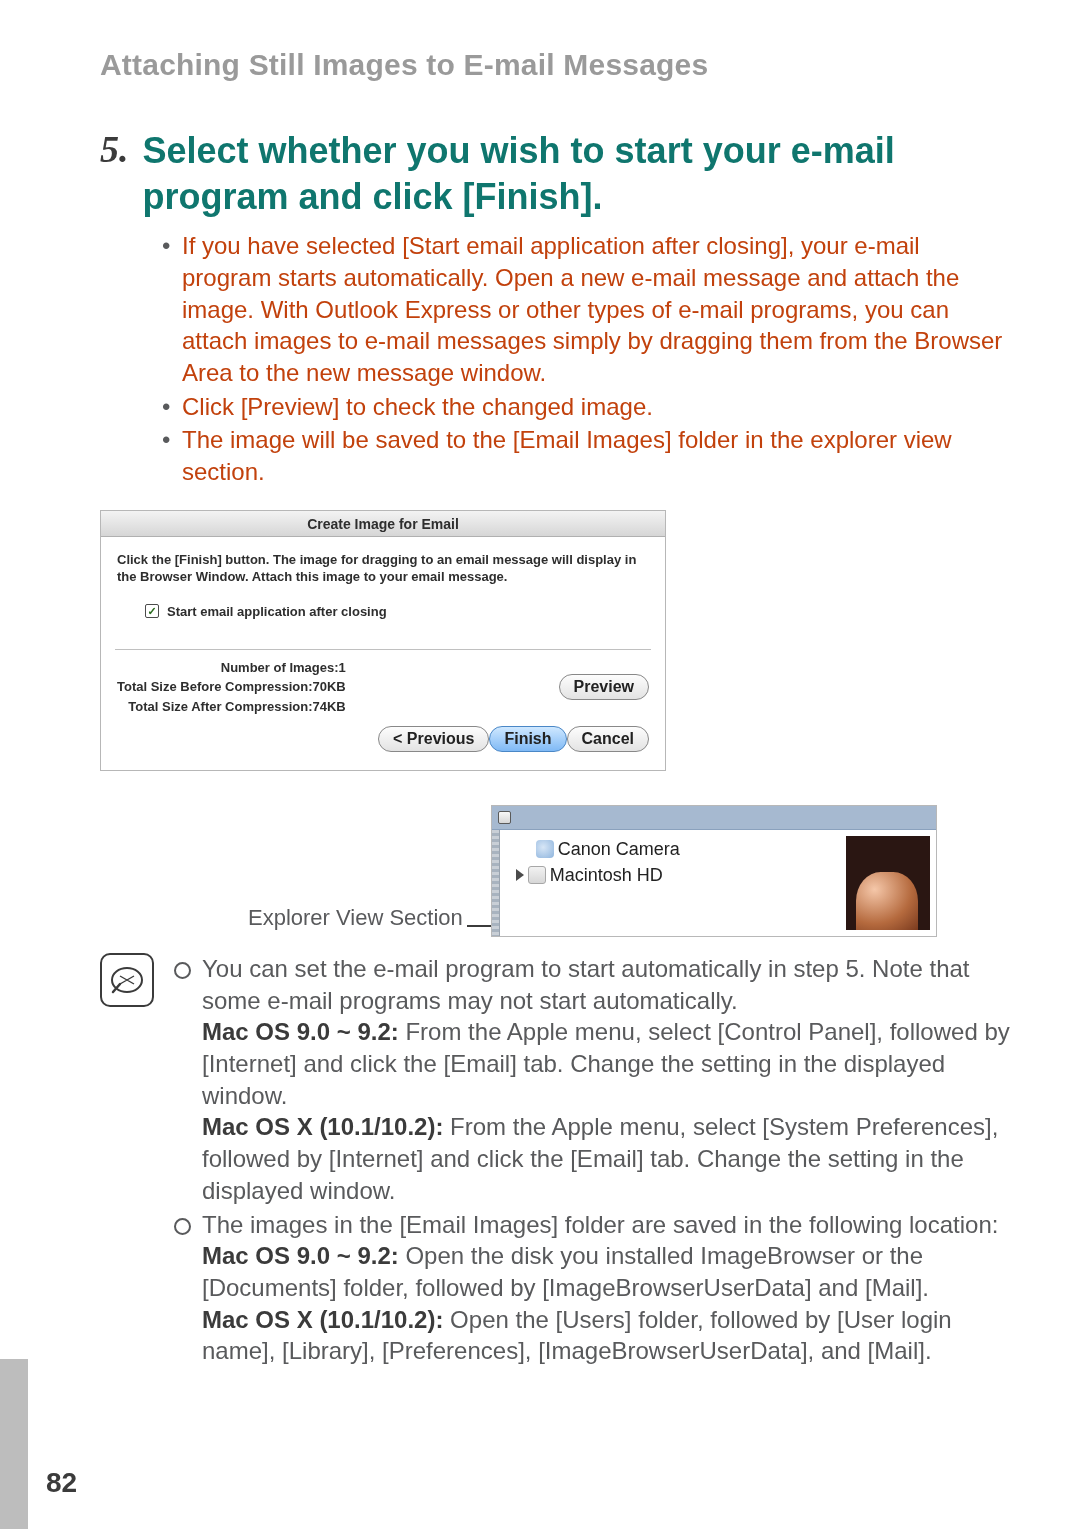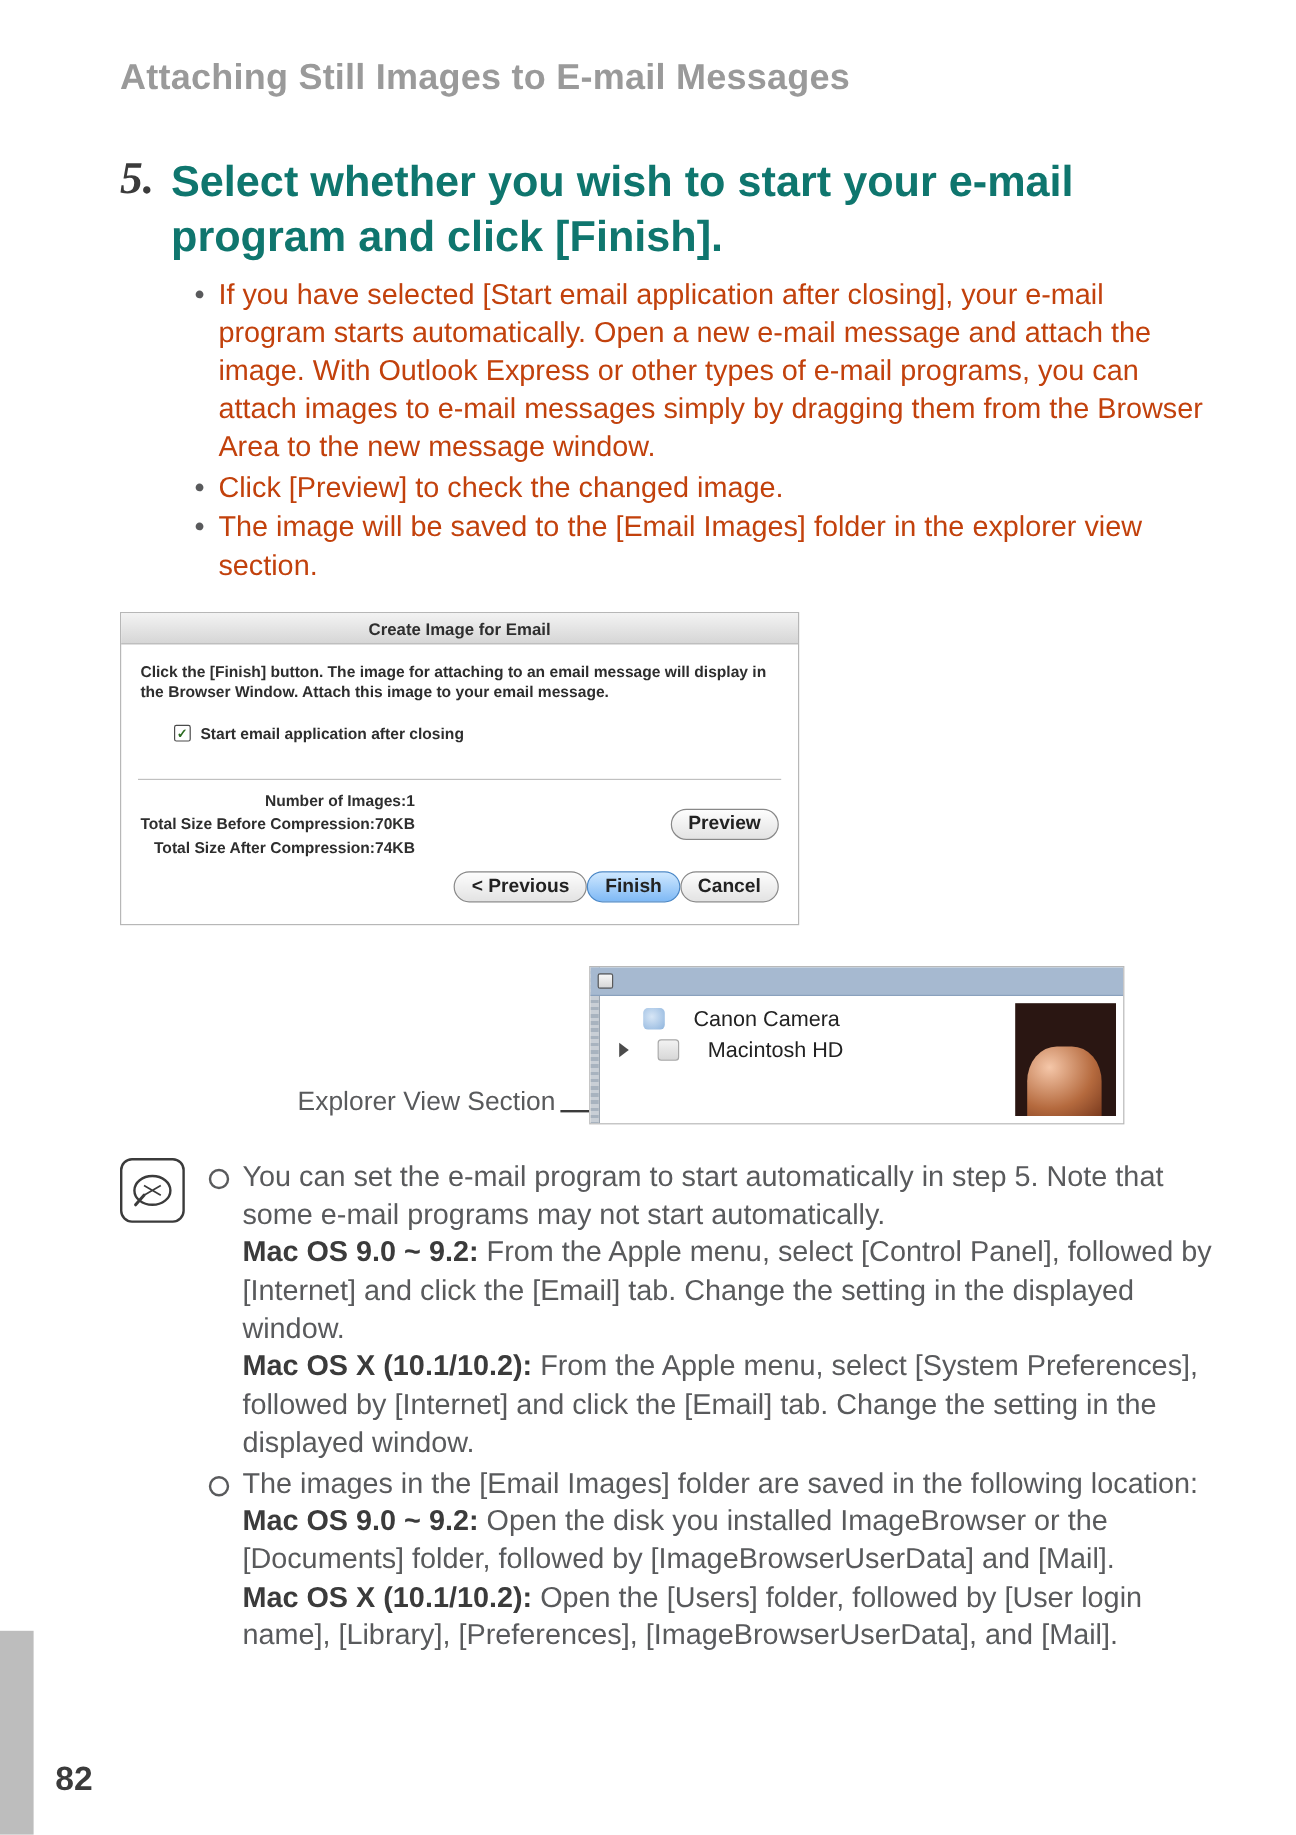--- a/index.html
+++ b/index.html
@@ -32,32 +32,32 @@
   .aquabtn.primary { background: linear-gradient(#cfe8ff,#7fb9f5); border-color: #4a87c6; }
 
   
   .explorerwrap { display: flex; align-items: flex-end; margin-top: 34px; margin-left: 148px; }
   .explorer-label { font-size: 22px; color: #595a5c; margin-bottom: 6px; }
   .explorer-line { width: 24px; height: 2px; background: #3b3b3b; margin: 0 0 10px 4px; }
   .explorer { border: 1px solid #b8b8b8; width: 446px; height: 132px; position: relative; background: #fff; overflow: hidden; }
   .exp-top { height: 24px; background: #a6b9d0; border-bottom: 1px solid #8aa1bd; position: relative; }
   .exp-top .sq { position: absolute; left: 6px; top: 5px; width: 13px; height: 13px; border: 1px solid #5a5a5a; background: linear-gradient(#f8f8f8,#d7d7d7); border-radius: 2px; }
   .exp-list { padding: 6px 6px 0 44px; font-size: 18px; color: #222; }
-  .exp-item { display: flex; align-items: center; gap: 24px; height: 26px; }
+  .exp-item { display: flex; align-items: center; gap: 4px; height: 26px; }
   .exp-icon { width: 18px; height: 18px; display: inline-block; }
   .ci-cam { background: radial-gradient(circle at 40% 40%, #d7e6f6, #8eb4dd); border-radius: 4px; }
   .ci-mail { background: #cfa96a; clip-path: polygon(0 20%,50% 70%,100% 20%,100% 100%,0 100%); border-radius: 0 0 3px 3px; }
   .ci-disk { border: 1px solid #a7a7a7; border-radius: 3px; background: linear-gradient(#f2f2f2,#d7d7d7); }
   .exp-tri { width: 0; height: 0; border-top: 6px solid transparent; border-bottom: 6px solid transparent; border-left: 8px solid #4b4b4b; margin-left: -20px; }
   .exp-thumb { position: absolute; right: 6px; top: 30px; width: 84px; height: 94px; background: #2a1612; }
   .exp-thumb::before { content: ""; position: absolute; left: 10px; bottom: 0; width: 62px; height: 58px; background: radial-gradient(ellipse at 30% 30%, #f5c7a9, #b56a3e 60%, #7a3a1e); border-radius: 40% 40% 0 0 / 50% 50% 0 0; }
   .exp-stripes { position: absolute; left: 0; bottom: 0; width: 8px; height: 100%; background: repeating-linear-gradient(#c9cfd6 0 3px, #a8b3bf 3px 6px); border-right: 1px solid #9aa4af; }
 
   
-  .notes { display: flex; margin-top: 28px; }
+  .notes { display: flex; margin-top: 16px; }
   .noteicon { width: 54px; height: 54px; border: 2px solid #3b3b3b; border-radius: 10px; margin-right: 20px; flex-shrink: 0; display: flex; align-items: center; justify-content: center; }
   .noteicon svg { width: 36px; height: 36px; }
   .notetext { font-size: 24px; line-height: 1.32; color: #595a5c; }
   .circ-item { position: relative; padding-left: 28px; margin-bottom: 2px; }
   .circ-item::before { content: ""; position: absolute; left: 0; top: 9px; width: 13px; height: 13px; border: 2px solid #595a5c; border-radius: 50%; }
   .bold { font-weight: 700; color: #3b3b3b; }
 
   .pagenum { position: absolute; left: 46px; bottom: 30px; font-size: 28px; font-weight: 700; color: #3b3b3b; }
   .tab { position: absolute; left: 0; bottom: 0; width: 28px; height: 170px; background: #bdbdbd; }
 </style>
@@ -75,21 +75,21 @@
   <ul class="bullets">
     <li>If you have selected [Start email application after closing], your e-mail program starts automatically. Open a new e-mail message and attach the image. With Outlook Express or other types of e-mail programs, you can attach images to e-mail messages simply by dragging them from the Browser Area to the new message window.</li>
     <li>Click [Preview] to check the changed image.</li>
     <li>The image will be saved to the [Email Images] folder in the explorer view section.</li>
   </ul>
 
   <div class="dialogwrap">
     <div class="dialog">
       <div class="dtitlebar">Create Image for Email</div>
       <div class="dbody">
-        <div class="dinstr">Click the [Finish] button. The image for attaching to an email message will display in the Browser Window. Attach this image to your email message.</div>
+        <div class="dinstr">Click the [Finish] button. The image for dragging to an email message will display in the Browser Window. Attach this image to your email message.</div>
         <div class="dcheck">
           <span class="chk">✓</span>
           <span>Start email application after closing</span>
         </div>
         <div class="hr"></div>
         <div class="drow">
           <div class="dcounts">
             <div>Number of Images:1</div>
             <div>Total Size Before Compression:70KB</div>
             <div>Total Size After Compression:74KB</div>

